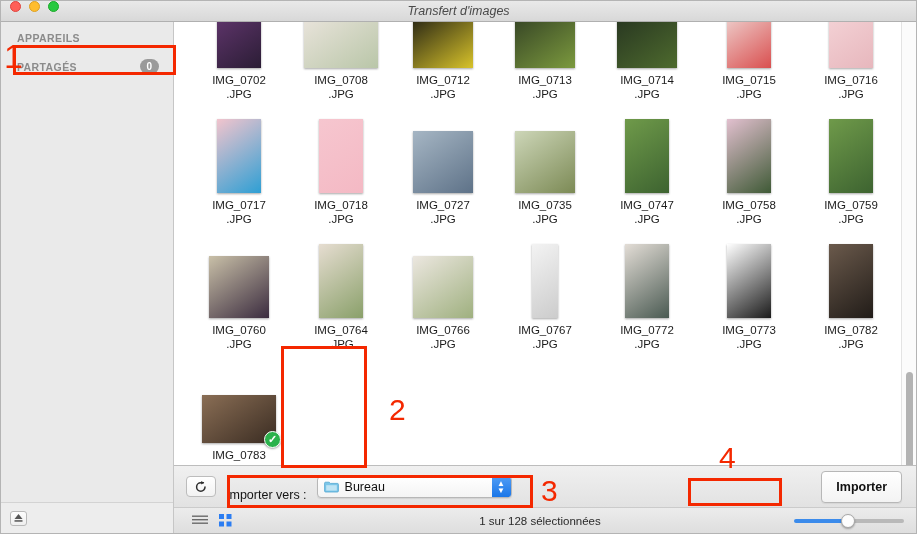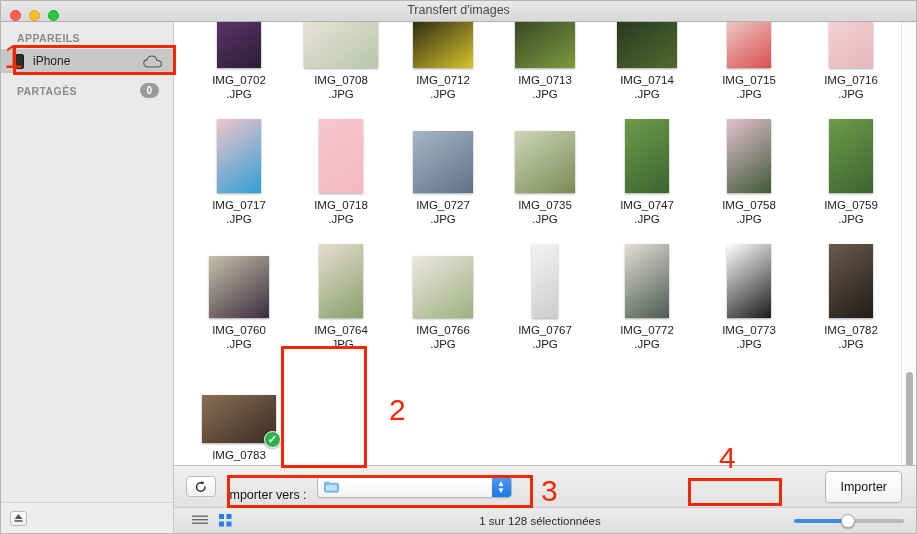--- a/index.html
+++ b/index.html
@@ -16,23 +16,24 @@
     display: flex; flex-direction: column;
     border: 1px solid #b4b4b4;
     background: #fff;
   }
 
   
   .titlebar {
     height: 21px;
     background: linear-gradient(180deg,#e9e9e9 0%,#d8d8d8 100%);
     border-bottom: 1px solid #b0b0b0;
-    display: flex; align-items: flex-end;
+    display: flex; align-items: flex-start;
     position: relative;
     flex: 0 0 21px;
+    font-style: italic;
   }
   .traffic { display: flex; gap: 8px; margin-left: 9px; }
   .dot { width: 11px; height: 11px; border-radius: 50%; }
   .dot.red    { background: #ff5f57; border: 1px solid #e0443e; }
   .dot.yellow { background: #ffbd2e; border: 1px solid #dea123; }
   .dot.green  { background: #28c940; border: 1px solid #1aab29; }
   .title {
     position: absolute; left: 0; right: 0; text-align: center;
     font-size: 12.5px; color: #4a4a4a; font-weight: 500;
     line-height: 21px;
@@ -171,20 +172,21 @@
     display: flex; flex-direction: column; align-items: center; justify-content: center;
     color: #fff; font-size: 7px; line-height: 6px; margin-left: auto;
   }
   .right-btns { margin-left: auto; display: flex; gap: 9px; align-items: center; padding-right: 2px; }
   .btn {
     height: 32px; border: 1px solid #b7b7b7; border-radius: 4px;
     background: linear-gradient(180deg,#ffffff,#f3f3f3);
     font-size: 12.5px; color: #111; padding: 0 14px;
     display: flex; align-items: center; justify-content: center;
     box-shadow: 0 1px 1px rgba(0,0,0,.06);
+    font-weight: bold;
   }
 
   
   .statusbar {
     height: 26px; flex: 0 0 26px;
     background: linear-gradient(180deg,#ececec,#dedede);
     border-top: 1px solid #cbcbcb;
     display: flex; align-items: center; padding: 0 12px;
     position: relative;
   }
@@ -224,27 +226,20 @@
       <div class="dot green"></div>
     </div>
     <div class="title">Transfert d'images</div>
   </div>
 
   <div class="body">
 
     <div class="sidebar">
       <div class="sb-header">APPAREILS</div>
 
-      <div class="sb-row selected">
-        <div class="iphone-icon"></div>
-        <div class="sb-label">iPhone</div>
-        <svg class="cloud-icon" width="20" height="13" viewBox="0 0 20 13">
-          <path d="M5.3 12 C2.4 12 0.8 10.3 0.8 8.3 C0.8 6.4 2.3 5 4.1 4.9 C4.5 2.6 6.5 1 8.9 1 C11.4 1 13.4 2.8 13.7 5.2 C16 5.3 18.4 6.6 18.4 9 C18.4 10.9 16.8 12 14.6 12 Z" fill="none" stroke="#555" stroke-width="1.1"></path>
-        </svg>
-      </div>
 
       <div class="sb-header" style="display:flex;align-items:center;padding-right:14px;">
         <span style="flex:1">PARTAGÉS</span>
         <span class="badge">0</span>
       </div>
 
       <div class="sb-spacer"></div>
 
       <div class="sb-footer">
         <div class="eject-btn">
@@ -471,20 +466,21 @@
             <path d="M11 7 A4.2 4.2 0 1 1 6.8 2.8 L9.4 2.8" fill="none" stroke="#2e2e2e" stroke-width="1.5" stroke-linecap="round"></path>
             <path d="M7.2 1.0 L10.0 2.8 L7.2 4.6 Z" fill="#2e2e2e"></path>
           </svg>
         </div>
         <div class="imp-label">Importer vers :</div>
         <div class="popup">
           <svg class="folder-icon" width="15" height="12" viewBox="0 0 15 12">
             <path d="M0.6 2.2 A1 1 0 0 1 1.6 1.2 L5.2 1.2 L6.4 2.4 L13.4 2.4 A1 1 0 0 1 14.4 3.4 L14.4 10 A1 1 0 0 1 13.4 11 L1.6 11 A1 1 0 0 1 0.6 10 Z" fill="#7cc6e8" stroke="#4fa6d2" stroke-width="0.8"></path>
             <rect x="2.2" y="4.2" width="10.6" height="5.4" fill="#bfe4f4"></rect>
           </svg>
+          <div class="popup-text">Bureau</div>
           <div class="popup-arrows">
             <span style="font-size:8px;line-height:7px;">▲</span>
             <span style="font-size:8px;line-height:7px;">▼</span>
           </div>
         </div>
         <div class="right-btns">
           <div class="btn">Importer</div>
         </div>
       </div>
 

